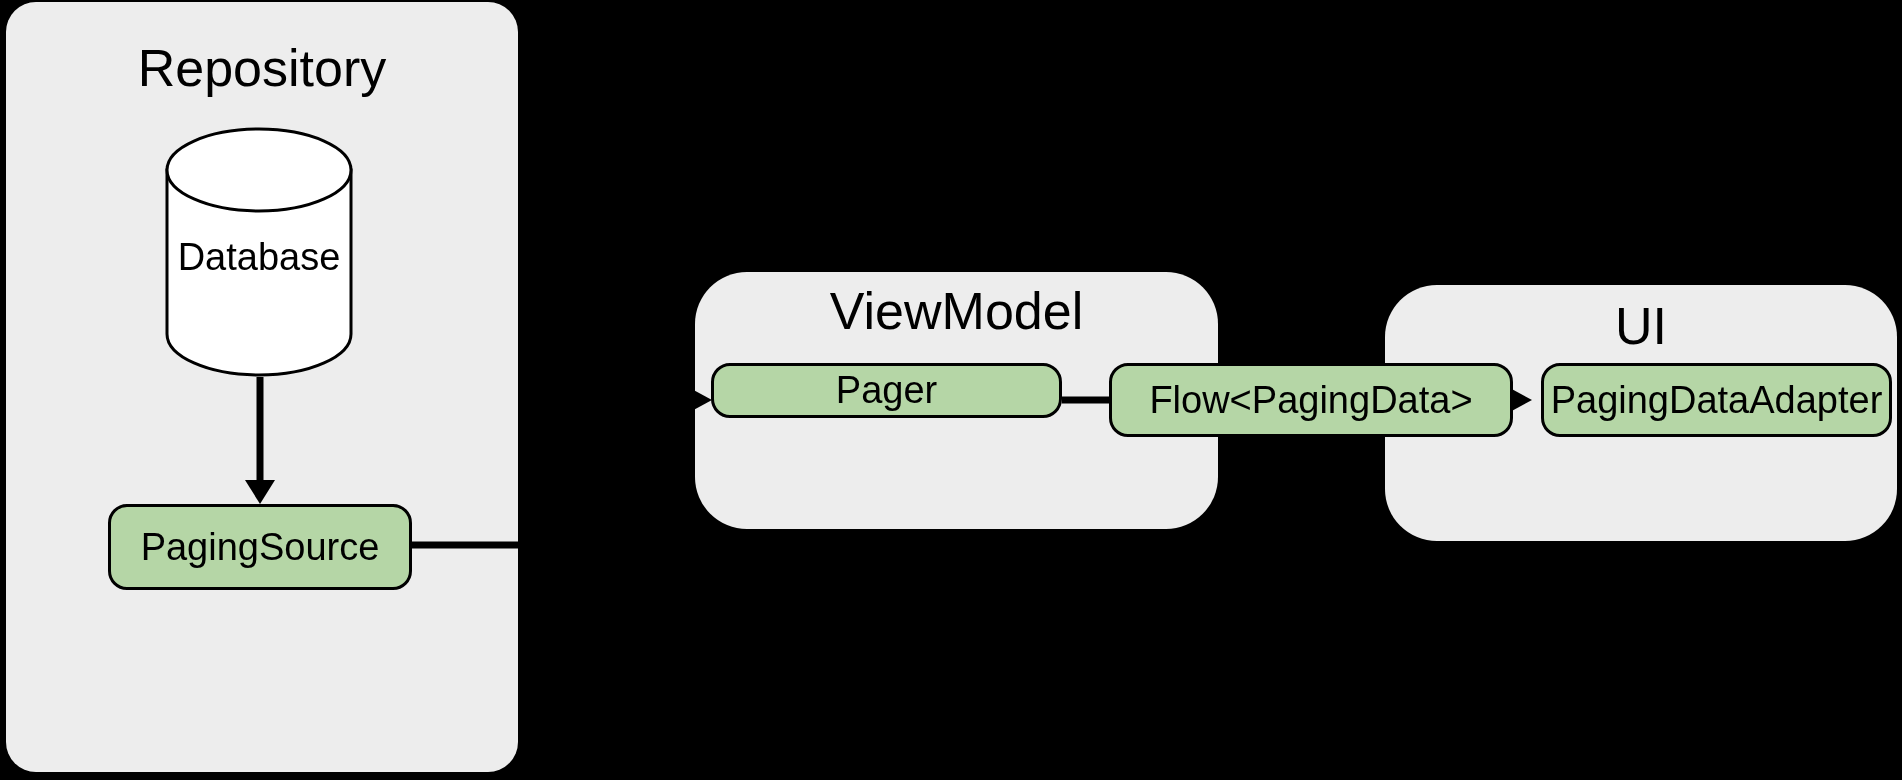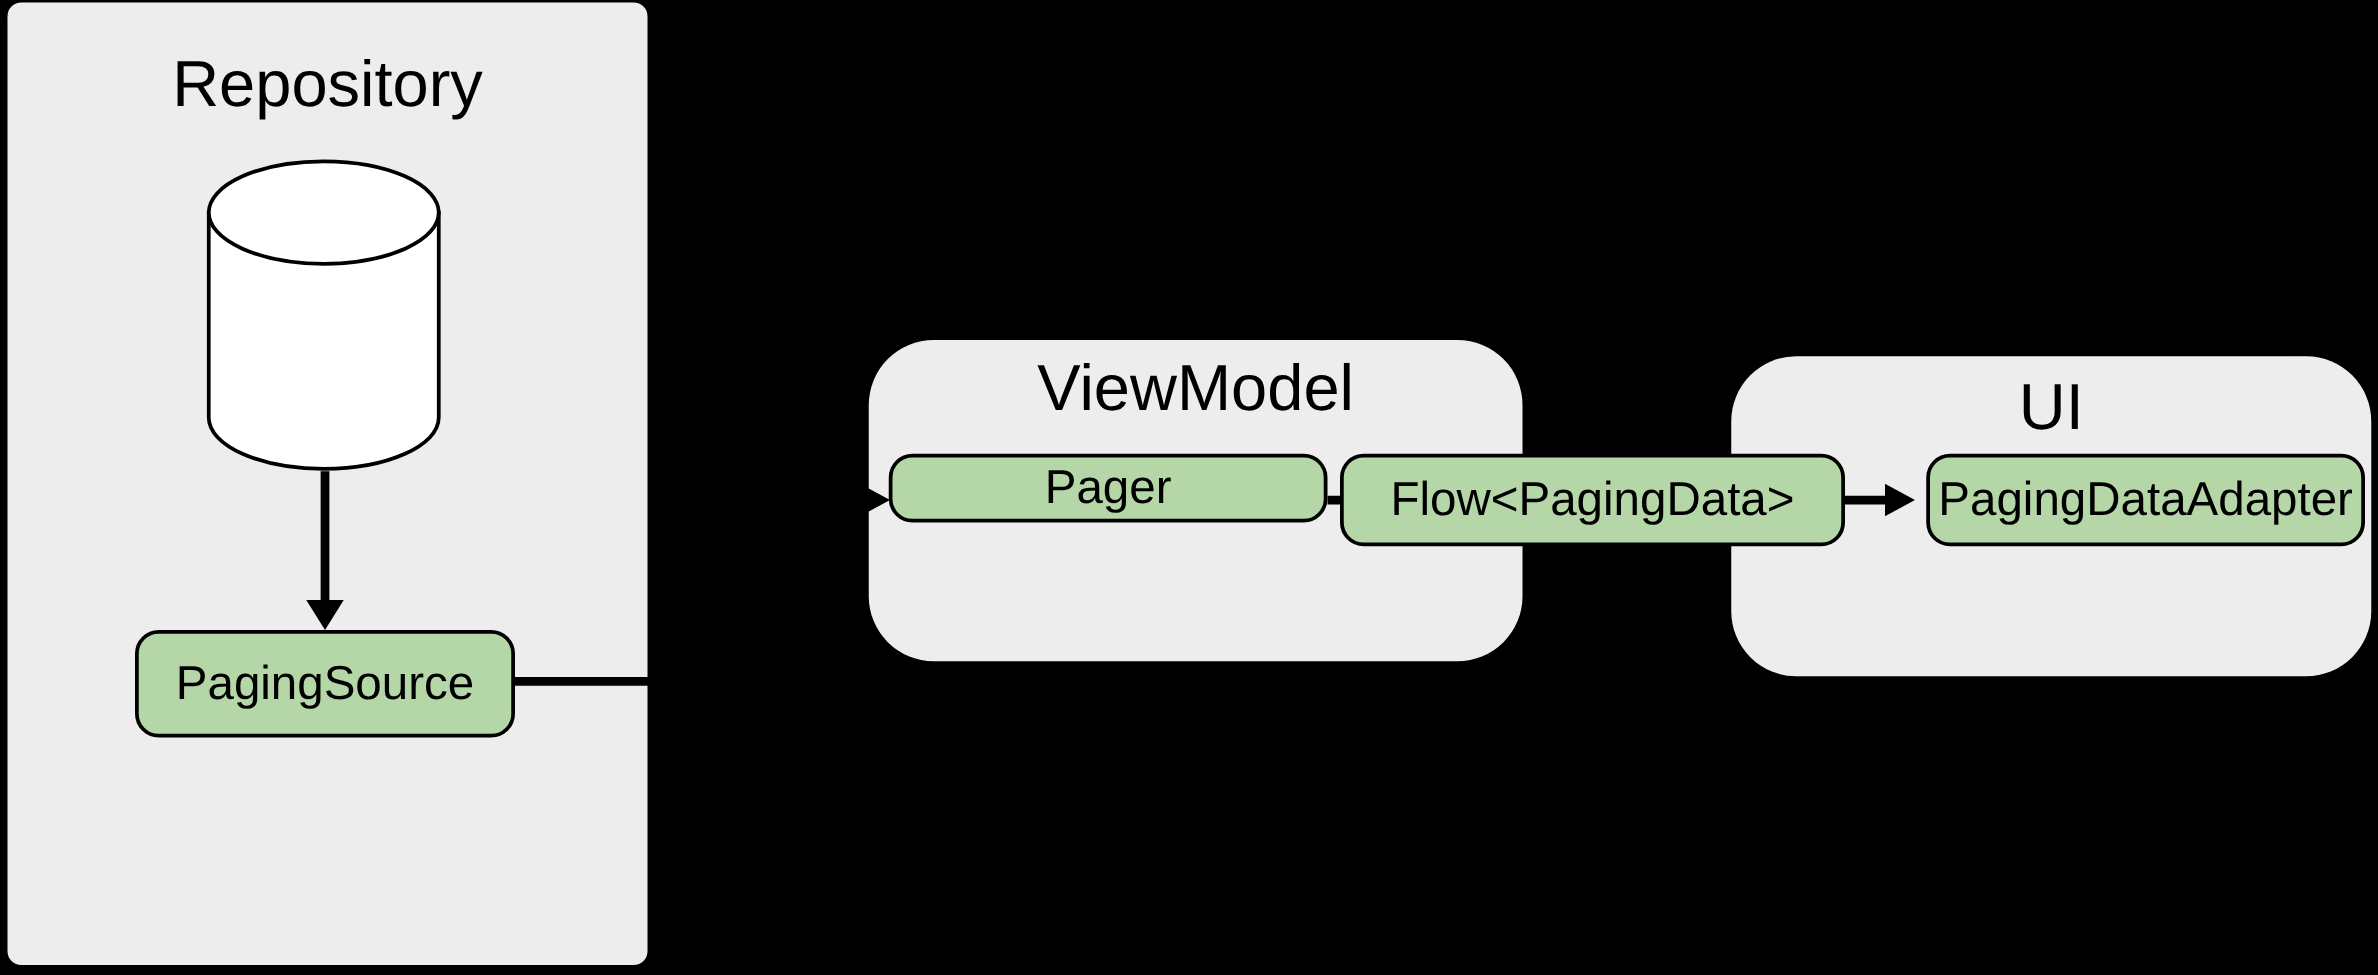--- a/index.html
+++ b/index.html
@@ -19,21 +19,21 @@
     color: #000000;
   }
   
   .panel {
     position: absolute;
     background: #ededed;
   }
   .panel-repository {
     left: 6px; top: 2px;
     width: 512px; height: 770px;
-    border-radius: 11px;
+    border-radius: 30px;
   }
   .panel-viewmodel {
     left: 695px; top: 272px;
     width: 523px; height: 257px;
     border-radius: 52px;
   }
   .panel-ui {
     left: 1385px; top: 261px;
     width: 512px; height: 256px;
     border-radius: 52px;
@@ -67,21 +67,21 @@
     border-radius: 19px;
     box-sizing: border-box;
     display: flex;
     align-items: center;
     justify-content: center;
     font-size: 38px;
     white-space: nowrap;
   }
   .node-pagingsource { left: 108px; top: 504px; width: 304px; height: 86px; }
   .node-pager        { left: 711px; top: 363px; width: 351px; height: 55px; }
-  .node-flow         { left: 1072px; top: 363px; width: 404px; height: 74px; text-align: center; }
+  .node-flow         { left: 1109px; top: 363px; width: 404px; height: 74px; text-align: center; }
   .node-adapter      { left: 1541px; top: 363px; width: 351px; height: 74px; }
 
   
   .database-label {
     position: absolute;
     left: 167px; top: 234px;
     width: 184px;
     text-align: center;
     font-size: 38px;
     line-height: 46px;
@@ -127,20 +127,21 @@
     <g>
       <line x1="1062" y1="400" x2="1110" y2="400" stroke="#000000" stroke-width="7"></line>
     </g>
 
     <g>
       <line x1="1460" y1="400" x2="1512" y2="400" stroke="#000000" stroke-width="7"></line>
       <polygon points="1508,387 1508,413 1532,400" fill="#000000"></polygon>
     </g>
   </svg>
 
+  <div class="database-label">Database</div>
 
   <div class="node node-pagingsource">
     <span>PagingSource</span>
   </div>
 
   <div class="node node-pager">
     <span>Pager</span>
   </div>
 
   <div class="node node-flow">

